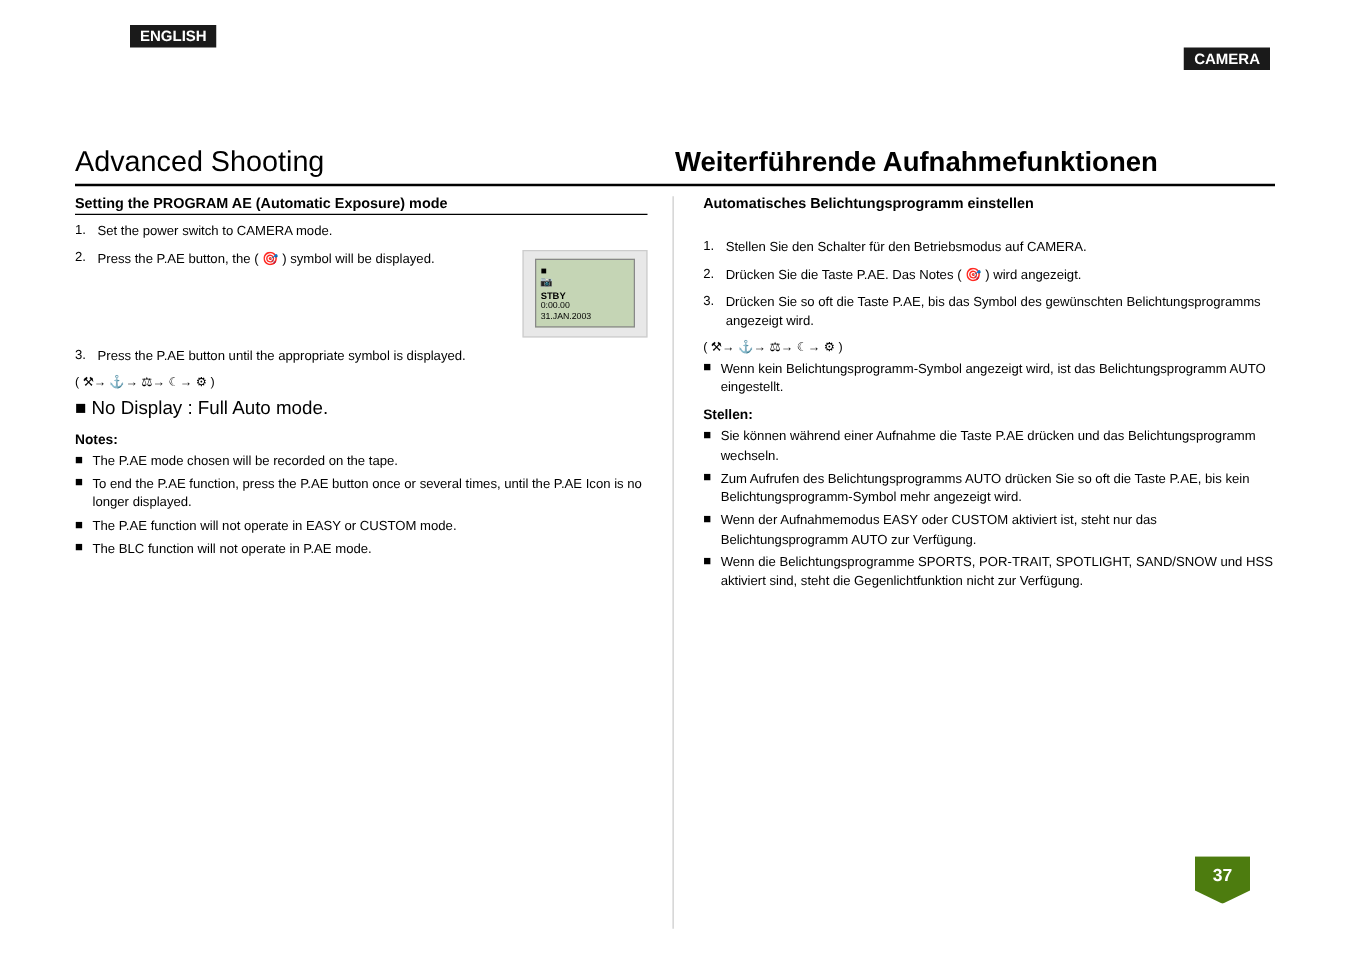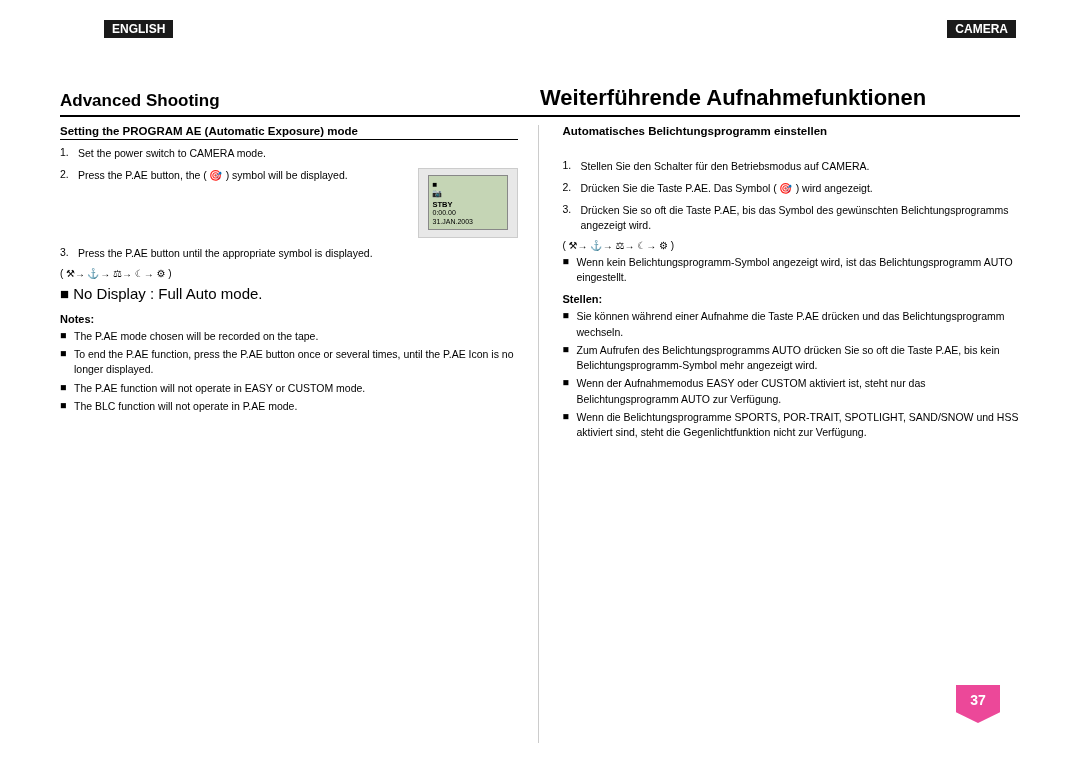--- a/index.html
+++ b/index.html
@@ -36,22 +36,22 @@
     .header-titles {
       display: flex;
       flex-direction: row;
       width: 100%;
       border-bottom: 2px solid #000;
       padding-bottom: 4px;
       margin-bottom: 8px;
       align-items: flex-end;
     }
     .title-english {
-      font-size: 17px;
-      font-weight: bold;
+      font-size: 23px;
+      font-weight: normal;
       color: #000;
       flex: 1;
       margin-top: 48px;
     }
     .title-german {
       font-size: 22px;
       font-weight: bold;
       color: #000;
       flex: 1;
       text-align: left;
@@ -192,23 +192,23 @@
     .bullet-char {
       min-width: 14px;
       font-size: 10.5px;
     }
     .bullet-text {
       font-size: 10.5px;
       line-height: 1.45;
     }
     .header-badges {
       display: flex;
-      flex-direction: row;
+      flex-direction: column;
       width: 100%;
-      margin-bottom: 0px;
+      margin-bottom: 12px;
       padding-left: 44px;
     }
     .badge-left {
       flex: 1;
     }
     .badge-right {
       flex: 1;
       display: flex;
       justify-content: flex-end;
     }
@@ -305,21 +305,21 @@
         <strong>Automatisches Belichtungsprogramm einstellen</strong>
       </div>
 
       <div class="step-block">
         <span class="step-num">1.</span>
         <span class="step-text">Stellen Sie den Schalter für den Betriebsmodus auf CAMERA.</span>
       </div>
 
       <div class="step-block">
         <span class="step-num">2.</span>
-        <span class="step-text">Drücken Sie die Taste P.AE. Das Symbol ( 🎯 ) wird angezeigt.</span>
+        <span class="step-text">Drücken Sie die Taste P.AE. Das Notes ( 🎯 ) wird angezeigt.</span>
       </div>
 
       <div class="step-block">
         <span class="step-num">3.</span>
         <span class="step-text">Drücken Sie so oft die Taste P.AE, bis das Symbol des gewünschten Belichtungsprogramms angezeigt wird.</span>
       </div>
 
       <div class="symbol-row">
         <span>( ⚒→ ⚓→ ⚖→ ☾→ ⚙ )</span>
       </div>
@@ -349,21 +349,21 @@
         </div>
       </div>
     </div>
   </div>
 </div>
 
 <div style="position:absolute; bottom:40px; right:80px;">
   <div style="
     width: 44px;
     height: 38px;
-    background: #ec4899;
+    background: #4d7c0f;
     clip-path: polygon(0 0, 100% 0, 100% 72%, 50% 100%, 0 72%);
     display: flex;
     align-items: center;
     justify-content: center;
   ">
     <span style="color:#fff; font-size:14px; font-weight:bold; margin-top:-8px;">37</span>
   </div>
 </div>
 
 </body></html>

